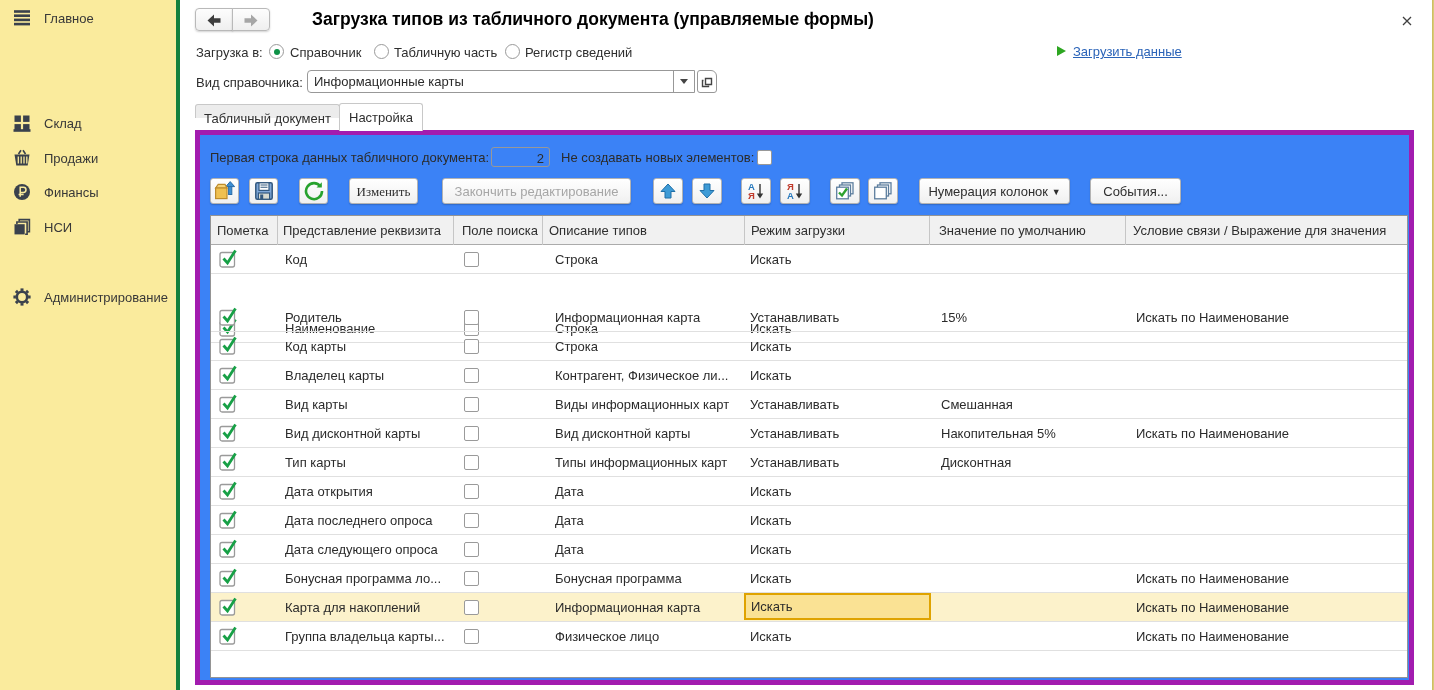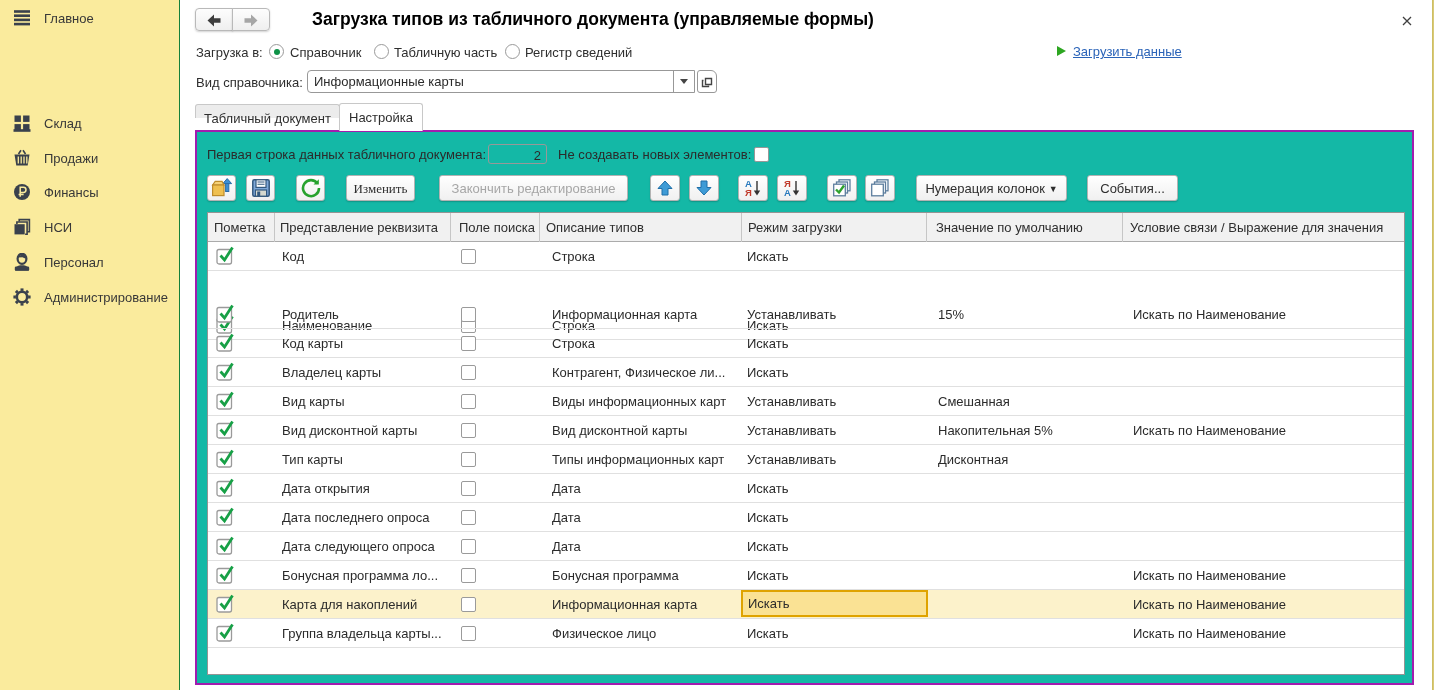--- a/index.html
+++ b/index.html
@@ -1,19 +1,19 @@
 <!DOCTYPE html>
 <html><head>
 <meta charset="utf-8">
 <style>
 * { margin:0; padding:0; box-sizing:border-box; }
 html,body { width:1434px; height:690px; }
 body { position:relative; background:#fff; font-family:"Liberation Sans",sans-serif; font-size:13px; color:#2b2b2b; overflow:hidden; }
 
-#sidebar { position:absolute; left:0; top:0; width:180px; height:690px; background:#FAEB9D; border-right:1px solid #15803d; }
+#sidebar { position:absolute; left:0; top:0; width:180px; height:690px; background:#FAEB9D; border-right:4px solid #15803d; }
 .mi { position:absolute; left:0; width:180px; height:24px; }
 .mi svg { position:absolute; left:13px; top:3px; }
 .mi span { position:absolute; left:44px; top:5px; font-size:13px; color:#383838; }
 
 #rstrip { position:absolute; right:0; top:0; width:2px; height:690px; background:linear-gradient(90deg,#C9B957,#DECF85); }
 
 .navbtn { position:absolute; top:8px; height:23px; border:1px solid #B9B9B9; background:linear-gradient(#FDFDFD,#EFEFEF); }
 #navback { left:195px; width:38px; border-radius:4px 0 0 4px; box-shadow:0 1px 2px rgba(0,0,0,.18); }
 #navfwd { left:232px; width:38px; border-radius:0 4px 4px 0; box-shadow:0 1px 2px rgba(0,0,0,.18); }
 .navbtn svg { position:absolute; left:11px; top:5px; }
@@ -31,21 +31,21 @@
 #combo { position:absolute; left:307px; top:70px; width:388px; height:23px; border:1px solid #989898; border-radius:4px 0 0 4px; background:#fff; }
 #combo .txt { position:absolute; left:6px; top:3px; }
 #combo .dd { position:absolute; right:0; top:0; width:21px; height:21px; border-left:1px solid #989898; }
 #combo .dd::after { content:""; position:absolute; left:6px; top:8px; border-left:4.5px solid transparent; border-right:4.5px solid transparent; border-top:5px solid #444; }
 #openbtn { position:absolute; left:697px; top:70px; width:20px; height:23px; border:1px solid #989898; border-radius:3px 6px 3px 3px; background:#fff; }
 
 .tab { position:absolute; height:27px; border:1px solid #C8C8C8; border-bottom:none; border-radius:3px 3px 0 0; text-align:center; color:#2e2e2e; padding-top:6px; }
 #tab1 { left:195px; top:104px; width:145px; background:#ECECEC; height:14px; z-index:1; }
 #tab2 { left:339px; top:103px; width:84px; background:#fff; height:28px; z-index:3; }
 
-#panel { position:absolute; left:195px; top:130px; width:1219px; height:555px; border:2px solid #a21caf; background:#14b8a6; z-index:2; }
+#panel { position:absolute; left:195px; top:130px; width:1219px; height:555px; border:5px solid #a21caf; background:#3b82f6; z-index:2; }
 
 #row1lbl { position:absolute; left:10px; top:15px; }
 #numbox { position:absolute; left:291px; top:12px; width:59px; height:20px; border:1px solid #989898; border-radius:3px; }
 #numbox span { position:absolute; right:5px; top:3px; }
 #chk1lbl { position:absolute; left:361px; top:15px; }
 #chk1 { position:absolute; left:557px; top:15px; width:15px; height:15px; border:1px solid #989898; border-radius:2px; background:#fff; }
 
 .tb { position:absolute; top:43px; height:26px; border:1px solid #B3B3B3; border-radius:3px; background:linear-gradient(#FFFFFF,#F0F0F0); box-shadow:0 1px 1.5px rgba(0,0,0,.2); }
 .tbt { text-align:center; color:#2e2e2e; font-size:13px; }
 .tb > svg { position:absolute; left:50%; top:50%; transform:translate(-50%,-50%); }
@@ -101,29 +101,20 @@
       <span>Финансы</span>
     </div>
 <div class="mi" style="top:215px;">
       <svg width="18" height="18" viewBox="0 0 18 18" style="">
         <path d="M6.2 3.6 v-2 h10.2 v12.2 h-2" fill="none" stroke="#3A414C" stroke-width="1.6"></path>
         <path d="M3.9 6 v-2 h10.2 v12.2 h-2" fill="none" stroke="#3A414C" stroke-width="1.6"></path>
         <rect x="1.5" y="6.2" width="10.2" height="10.2" fill="#3A414C"></rect>
       </svg>
       <span>НСИ</span>
     </div>
-<div class="mi" style="top:250px;">
-      <svg width="18" height="18" viewBox="0 0 18 18" style="">
-        <ellipse cx="9" cy="5.8" rx="4.4" ry="5" fill="none" stroke="#3A414C" stroke-width="2.2"></ellipse>
-        <path d="M5 4.4 a4.6 4.2 0 0 1 8.2 -0.6 l-0.4 2 l-3.4 -1.6 Z" fill="#3A414C"></path>
-        <path d="M2 17.6 c0-3.4 2.6-5.4 7-5.4 s7 2 7 5.4 Z" fill="#3A414C"></path>
-        <rect x="1.8" y="13.4" width="14.4" height="4.4" rx="1.4" fill="#3A414C"></rect>
-      </svg>
-      <span>Персонал</span>
-    </div>
 <div class="mi" style="top:285px;">
       <svg width="18" height="18" viewBox="0 0 18 18" style="">
         <circle cx="9" cy="9" r="5.2" fill="none" stroke="#3A414C" stroke-width="2.6"></circle>
         <line x1="15.10" y1="9.00" x2="17.60" y2="9.00" stroke="#3A414C" stroke-width="3"></line>
         <line x1="13.31" y1="13.31" x2="15.08" y2="15.08" stroke="#3A414C" stroke-width="3"></line>
         <line x1="9.00" y1="15.10" x2="9.00" y2="17.60" stroke="#3A414C" stroke-width="3"></line>
         <line x1="4.69" y1="13.31" x2="2.92" y2="15.08" stroke="#3A414C" stroke-width="3"></line>
         <line x1="2.90" y1="9.00" x2="0.40" y2="9.00" stroke="#3A414C" stroke-width="3"></line>
         <line x1="4.69" y1="4.69" x2="2.92" y2="2.92" stroke="#3A414C" stroke-width="3"></line>
         <line x1="9.00" y1="2.90" x2="9.00" y2="0.40" stroke="#3A414C" stroke-width="3"></line>

